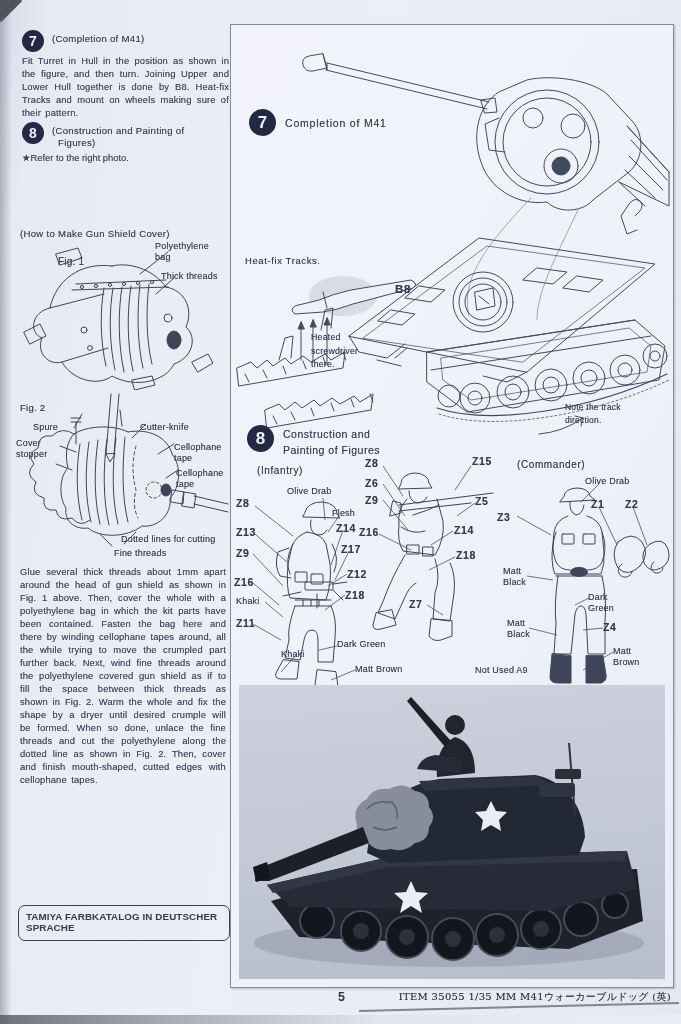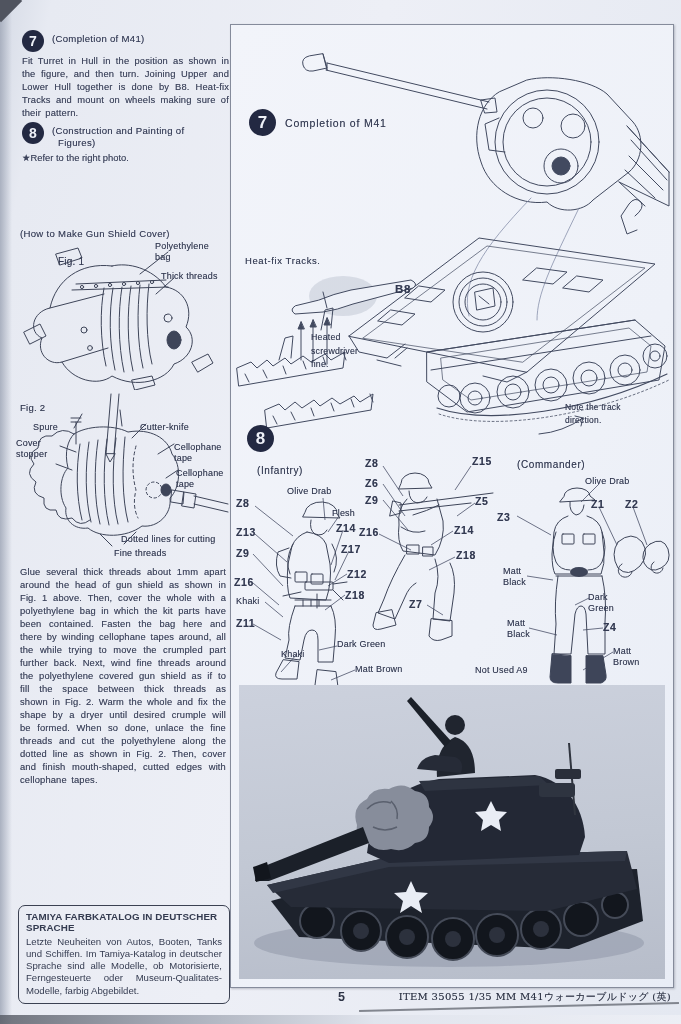--- a/index.html
+++ b/index.html
@@ -139,21 +139,20 @@
       </svg>
     </div>
 
     <p class="txt abs" style="left:4px;top:566px;width:206px;margin:0;">Glue several thick threads about 1mm apart around the head of gun shield as shown in Fig. 1 above.  Then, cover the whole with a polyethylene bag in which the kit parts have been contained. Fasten the bag here and there by winding cellophane tapes around, all the while trying to move the crumpled part further back. Next, wind fine threads around the polyethylene covered gun shield as if to fill the space between thick threads as shown in Fig. 2. Warm the whole and fix the shape by a dryer until desired crumple will be formed.  When so done, unlace the fine threads and cut the polyethylene along the dotted line as shown in Fig. 2. Then, cover and finish mouth-shaped, cutted edges with cellophane tapes.</p>
 
     <div class="german-box">
       <div class="gb-title">
         <span>TAMIYA FARBKATALOG IN DEUTSCHER</span><br>
         <span>SPRACHE</span>
       </div>
-      <div class="gb-body">Letzte Neuheiten von Autos, Booten, Tanks und Schiffen. Im Tamiya-Katalog in deutscher Sprache sind alle Modelle, ob Motorisierte, Ferngesteuerte oder Museum-Qualitates-Modelle, farbig Abgebildet.</div>
     </div>
   </div>
 
   <div class="panel">
     <div class="panel-inner">
 
       <svg class="line-art" style="left:0;top:5px;" width="442" height="420" viewBox="0 0 442 420">
         <g stroke="#424a60" stroke-width="1" fill="none" stroke-linecap="round" stroke-linejoin="round">
 
           <path d="M96,33 L258,72 M95,40 L256,79 M96,33 L96,40"></path>
@@ -225,29 +224,33 @@
           <path d="M352,388 q-20,14 -44,16 m44,-16 l-8,-2 m8,2 l-2,8"></path>
         </g>
       </svg>
 
       <span class="badge lg abs" style="left:18px;top:84px;">7</span>
       <span class="co" style="left:54px;top:92px;font-size:10.5px;letter-spacing:.8px;">Completion of M41</span>
       <span class="co" style="left:14px;top:230px;font-size:9.5px;letter-spacing:.6px;">Heat-fix Tracks.</span>
       <div class="co wrap" style="left:80px;top:306px;width:62px;font-size:8.8px;line-height:1.55;">
         <div>Heated</div>
         <div>screwdriver</div>
-        <div>fine.</div>
+        <div>there.</div>
       </div>
       <span class="co num" style="left:164px;top:258px;font-size:11.5px;">B8</span>
       <div class="co wrap" style="left:334px;top:376px;width:80px;font-size:8.5px;line-height:1.5;">
         <div>Note the track</div>
         <div>direction.</div>
       </div>
 
       <span class="badge lg abs" style="left:16px;top:400px;">8</span>
+      <div class="co" style="left:52px;top:402px;font-size:10.5px;letter-spacing:.5px;line-height:1.5;">
+        <div>Construction and</div>
+        <div>Painting of Figures</div>
+      </div>
       <span class="co" style="left:26px;top:440px;font-size:10px;letter-spacing:.6px;">(Infantry)</span>
       <span class="co" style="left:286px;top:434px;font-size:10px;letter-spacing:.6px;">(Commander)</span>
 
       <svg class="line-art" style="left:0;top:425px;" width="442" height="255" viewBox="0 0 442 255">
         <g stroke="#4a5168" stroke-width=".8">
           <line x1="24" y1="56" x2="62" y2="86"></line>
             <line x1="92" y1="48" x2="94" y2="70"></line>
           <line x1="108" y1="66" x2="97" y2="82"></line>
             <line x1="24" y1="84" x2="56" y2="112"></line>
           <line x1="112" y1="80" x2="100" y2="115"></line>

